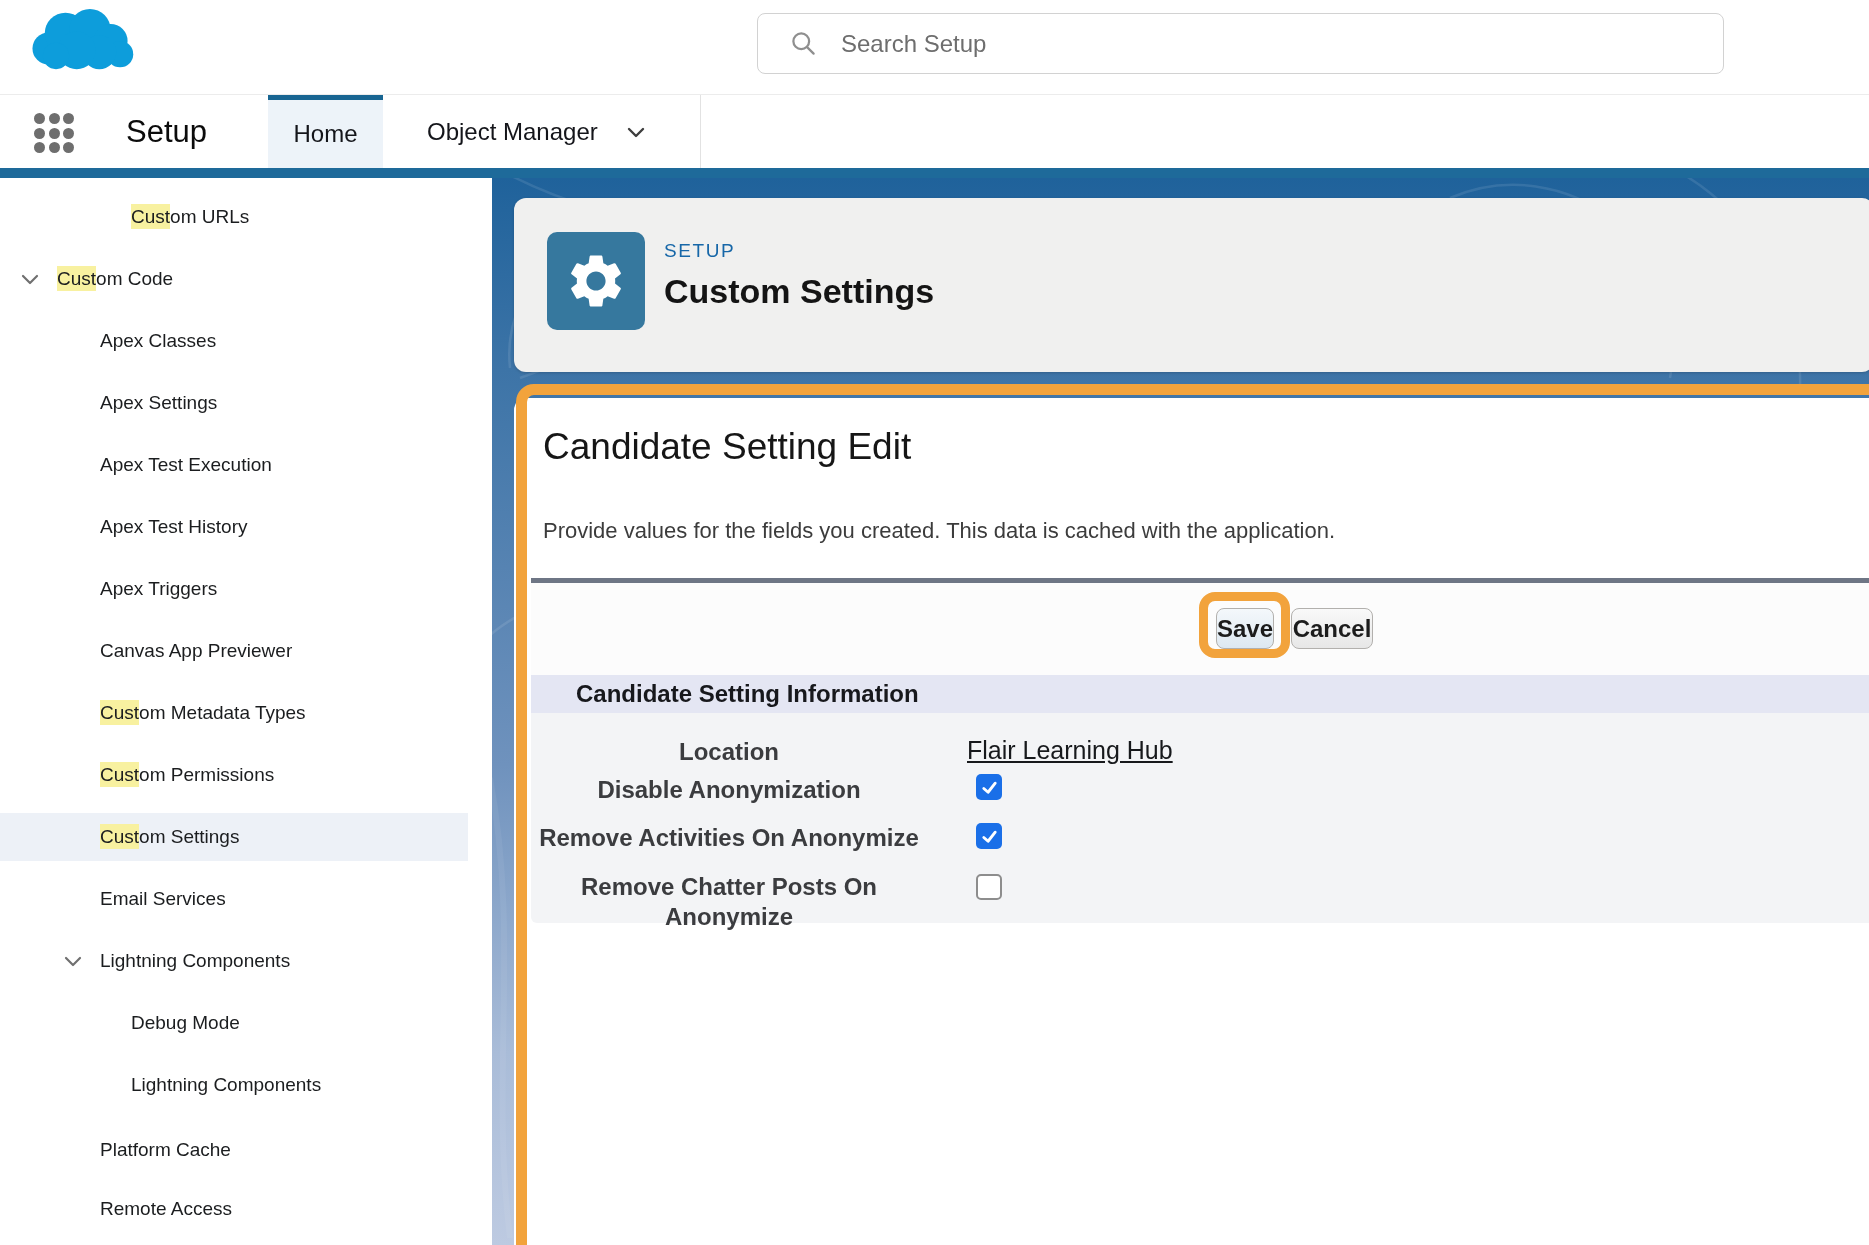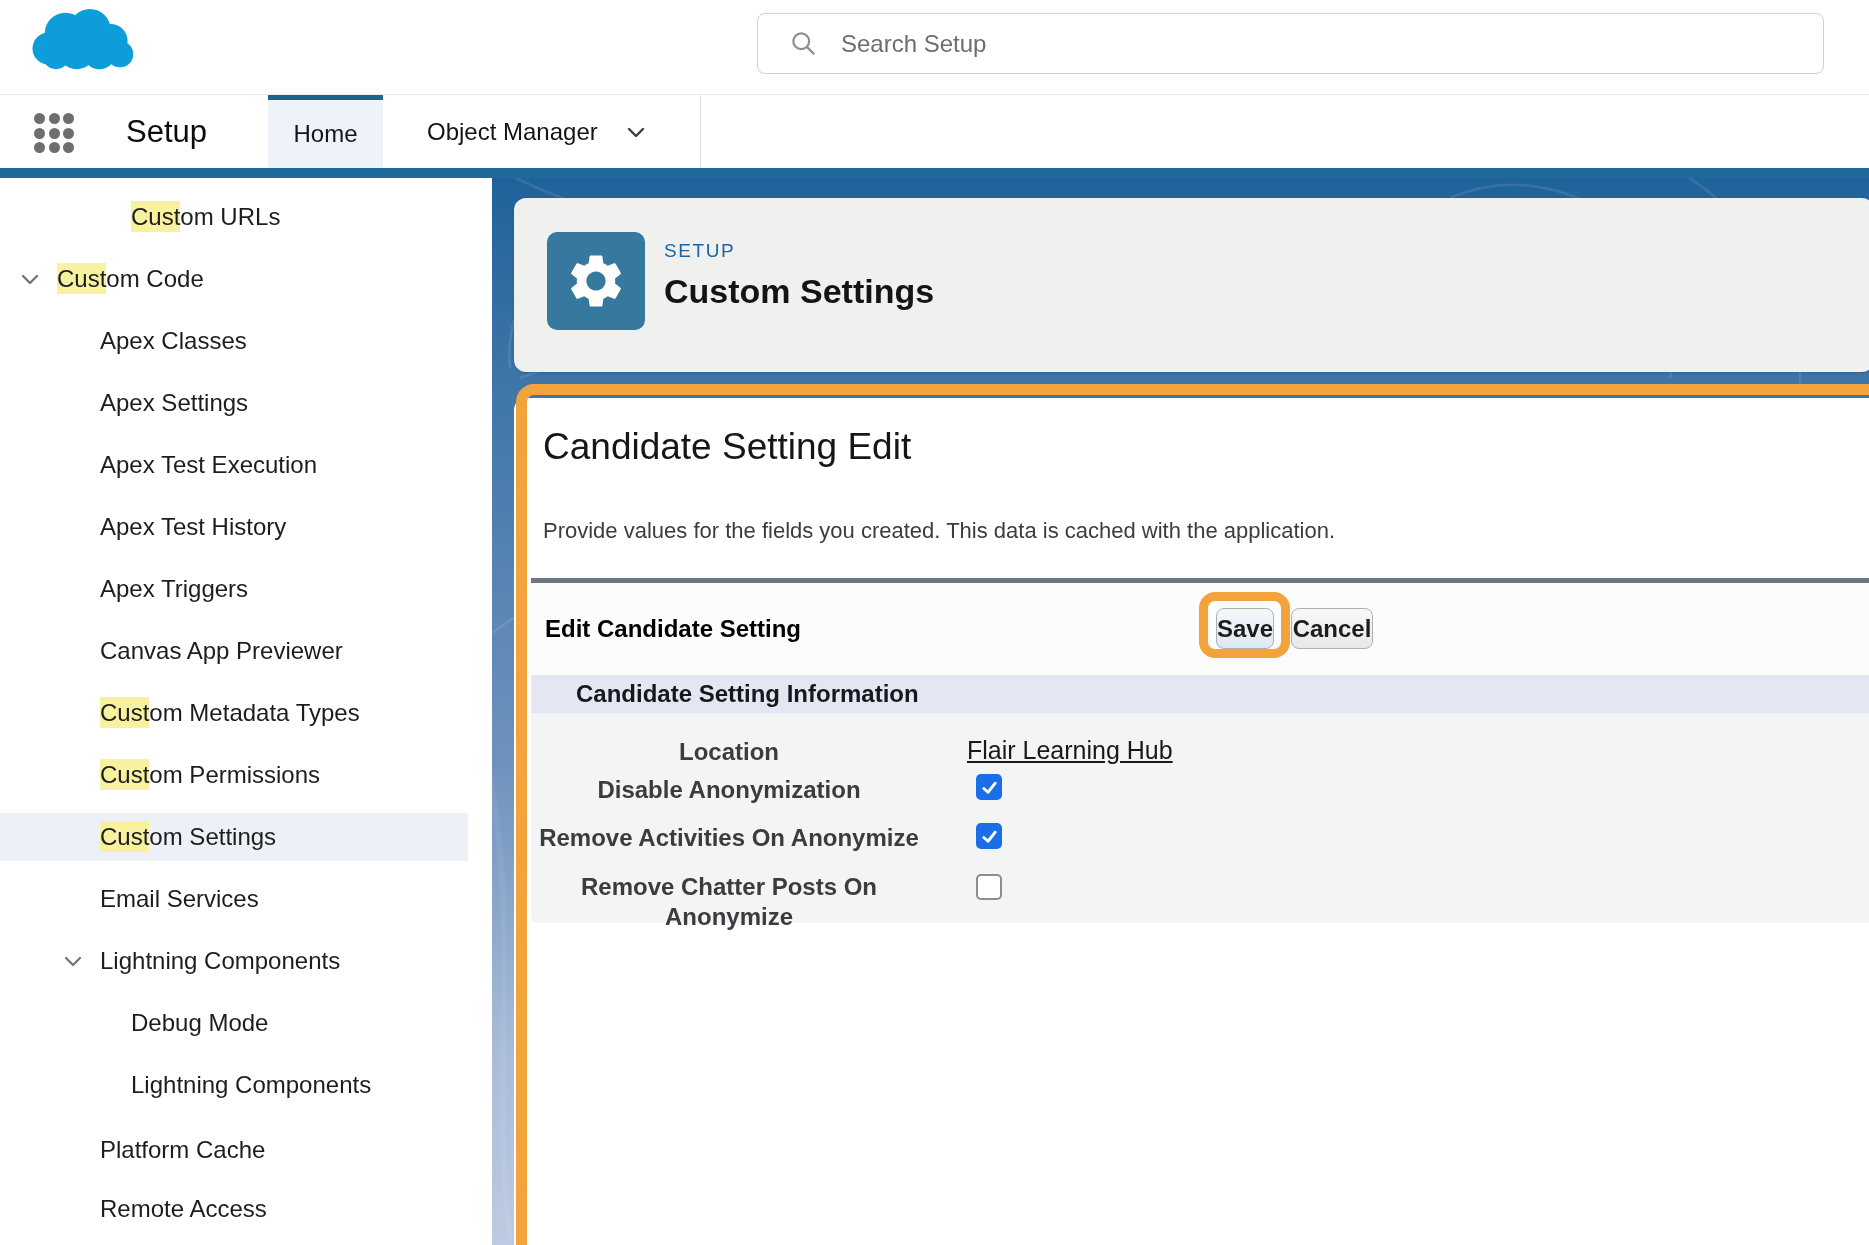--- a/index.html
+++ b/index.html
@@ -2,21 +2,21 @@
 <html style="--accent: #F2A33C; --brand: #1E6A9A; --tabblue: #186592; --cbblue: #1A6FE8; --hl: #F8F1A0; --selrow: #EDF1F7; --geartile: #36789E; --eyebrow: #1767A8;"><head>
 <meta charset="utf-8">
 <style>
   html,body{margin:0;padding:0;background:#fff;}
   *{box-sizing:border-box;font-family:"Liberation Sans", sans-serif;}
   .page{position:relative;width:1869px;height:1245px;overflow:hidden;background:#fff;}
 
   
   .topbar{position:absolute;left:0;top:0;width:1869px;height:95px;background:#fff;border-bottom:1px solid #ececec;}
   .logo{position:absolute;left:24px;top:8px;width:113px;height:64px;}
-  .searchbox{position:absolute;left:757px;top:13px;width:1067px;height:61px;background:#fff;border:1px solid #d2d2d2;border-radius:8px;display:flex;align-items:center;}
+  .searchbox{position:absolute;left:757px;top:13px;width:967px;height:61px;background:#fff;border:1px solid #d2d2d2;border-radius:8px;display:flex;align-items:center;}
   .searchbox svg{margin-left:32px;width:27px;height:27px;flex:0 0 auto;}
   .searchbox input{border:none;outline:none;background:transparent;margin-left:22px;font-size:24px;color:#444;width:860px;}
   .searchbox input::placeholder{color:#6e6e6e;opacity:1;}
 
   
   .navbar{position:absolute;left:0;top:95px;width:1869px;height:73px;background:#fff;}
   .waffle{position:absolute;left:34px;top:18px;width:46px;height:40px;display:grid;grid-template-columns:repeat(3,11px);grid-template-rows:repeat(3,11px);gap:3.5px;background:none;border:none;padding:0;cursor:pointer;}
   .waffle i{width:11px;height:11px;border-radius:50%;background:#6e6e6e;}
   .app-title{position:absolute;left:126px;top:0;height:73px;line-height:73px;font-size:31px;color:#0b0b0b;white-space:nowrap;}
   .nav-divider{position:absolute;top:0;width:1px;height:73px;background:#e2e2e2;}
@@ -26,21 +26,21 @@
   .tab-objmgr .chev{width:24px;height:24px;margin-left:26px;color:#3e3e3e;}
   .brandline{position:absolute;left:0;top:168px;width:1869px;height:10px;background:var(--brand);}
 
   
   .workspace{position:absolute;left:0;top:178px;width:1869px;height:1067px;overflow:hidden;
     background:linear-gradient(180deg,#1f629b 0%,#3d74a7 18%,#6f92bd 55%,#a9bcd8 82%,#bdcae1 100%);}
   .bgtex{position:absolute;left:0;top:0;width:1869px;height:1067px;pointer-events:none;}
 
   
   .sidebar{position:absolute;left:0;top:0;width:492px;height:1067px;background:#fff;overflow:hidden;}
-  .nav-item{position:absolute;left:0;width:468px;height:48px;display:flex;align-items:center;font-size:24px;color:#1b1d1f;cursor:pointer;white-space:nowrap;}
+  .nav-item{position:absolute;left:0;width:468px;height:48px;display:flex;align-items:center;font-size:19px;color:#1b1d1f;cursor:pointer;white-space:nowrap;}
   .nav-item.selected{background:var(--selrow);}
   .nav-item .chev{position:absolute;width:24px;height:24px;color:#707070;}
   .nav-item .lbl{position:absolute;}
   mark.hl{background:var(--hl);color:inherit;padding:2px 0;}
 
   
   .setup-card{position:absolute;left:514px;top:20px;width:1360px;height:174px;background:#f0f0ef;border-radius:12px;box-shadow:0 1px 3px rgba(0,0,0,.18);}
   .gear-tile{position:absolute;left:33px;top:34px;width:98px;height:98px;background:var(--geartile);border-radius:10px;display:flex;align-items:center;justify-content:center;}
   .gear-tile svg{width:64px;height:64px;}
   .eyebrow{position:absolute;left:150px;top:42px;font-size:19px;letter-spacing:1.6px;color:var(--eyebrow);}
@@ -212,21 +212,20 @@
       <div class="page-title">Custom Settings</div>
     </section>
 
     <section class="main-card">
       <h1 class="edit-title" style="margin:0;">Candidate Setting Edit</h1>
       <p class="edit-desc" style="margin:0;">Provide values for the fields you created. This data is cached with the application.</p>
 
       <div class="pbsection">
         <div class="topline"></div>
         <div class="pbheader">
-          <span class="sec-title">Edit Candidate Setting</span>
           <button class="btn btn-save">Save</button>
           <button class="btn btn-cancel">Cancel</button>
         </div>
         <div class="lavbar">
           <span class="info-title">Candidate Setting Information</span>
         </div>
         <div class="formarea" id="formarea">
             <div class="form-label" style="top: 24px;">Location</div>
             <a class="form-value" style="top: 22px;">Flair Learning Hub</a>
             <div class="form-label" style="top: 62px;">Disable Anonymization</div>

